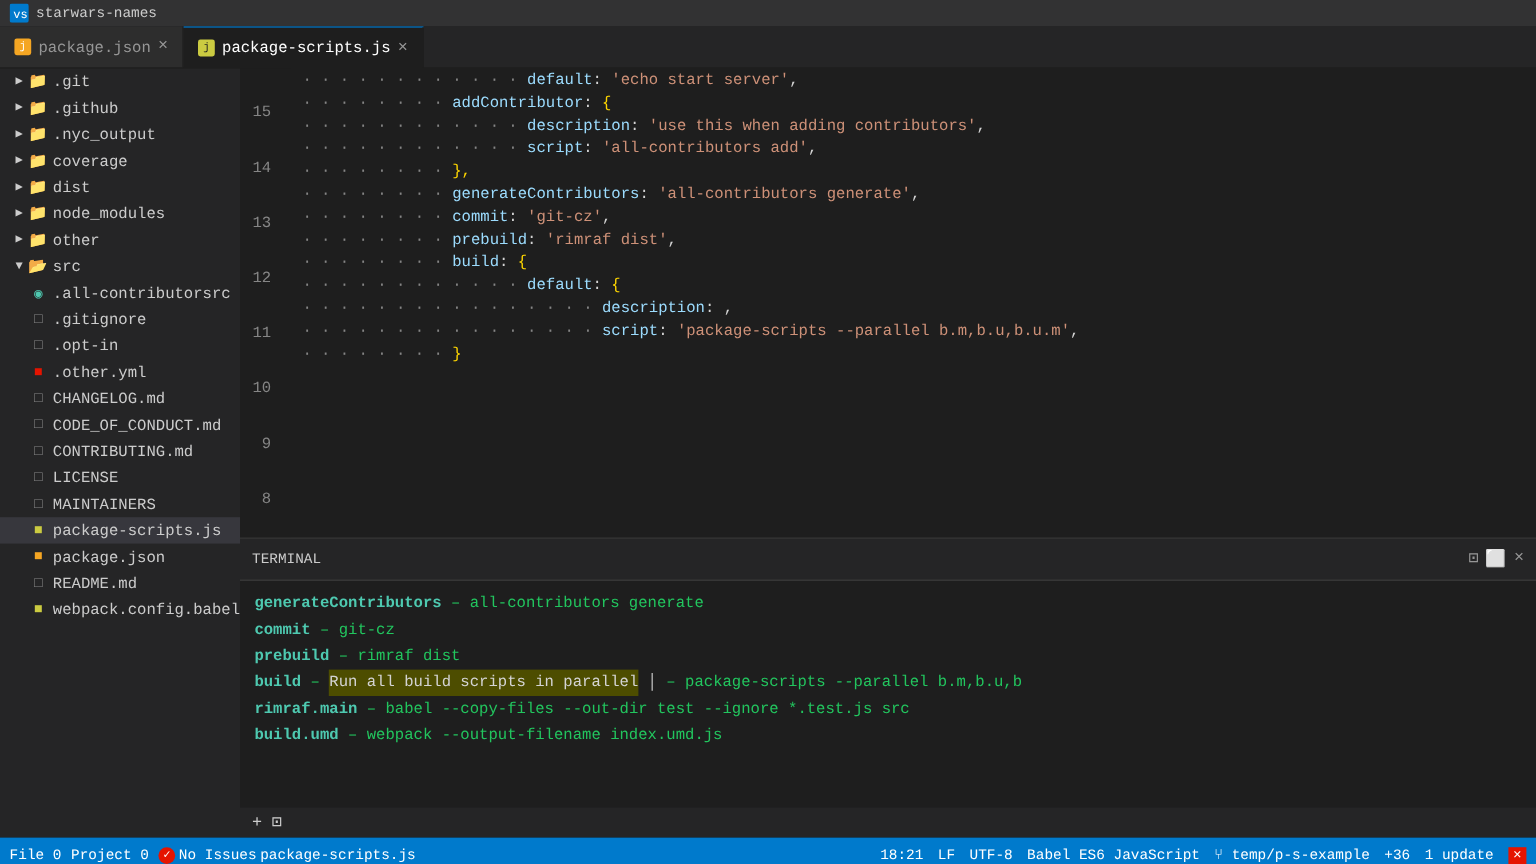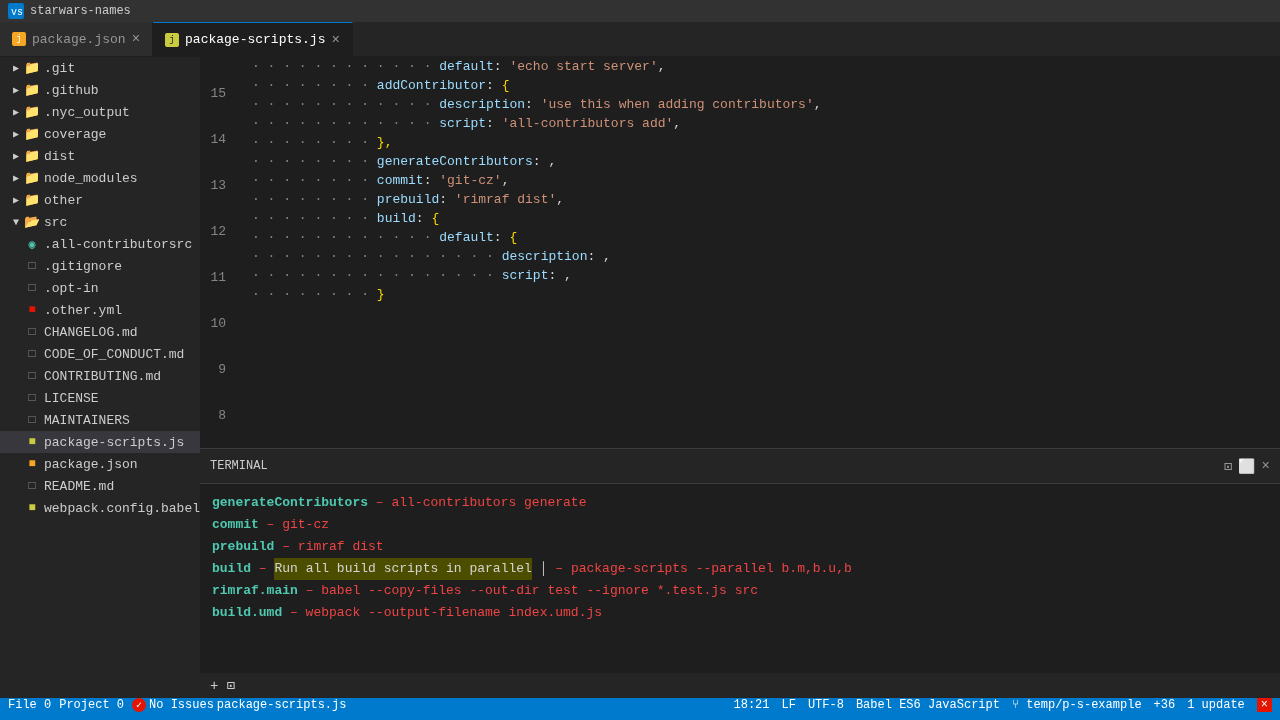--- a/index.html
+++ b/index.html
@@ -236,21 +236,21 @@
       line-height: 22px;
       color: #cccccc;
     }
     .term-line {
       display: flex;
       align-items: baseline;
       white-space: pre;
       flex-wrap: wrap;
     }
     .t-cyan { color: #4ec9b0; font-weight: bold; }
-    .t-white { color: #ef4444; }
+    .t-white { color: #22c55e; }
     .t-highlight {
       background: #4d4d00;
       color: #d4d4d4;
     }
     .terminal-footer {
       background: #252526;
       height: 25px;
       display: flex;
       align-items: center;
       padding: 0 10px;
@@ -261,21 +261,21 @@
       font-size: 14px;
       color: #cccccc;
       cursor: pointer;
     }
 
     
     .status-bar {
       height: 22px;
       background: #007acc;
       display: flex;
-      align-items: flex-start;
+      align-items: flex-end;
       padding: 0 8px;
       font-size: 12px;
       color: white;
       gap: 12px;
       flex-shrink: 0;
     }
     .status-left { display: flex; align-items: center; gap: 8px; }
     .status-right { margin-left: auto; display: flex; align-items: center; gap: 12px; }
     .status-item { color: white; white-space: nowrap; }
     .status-error { color: white; display: flex; align-items: center; gap: 3px; }
@@ -487,21 +487,21 @@
 
         <div class="code-line">
           <span style="color:#858585;">· · · · · · · · · · · · </span><span class="c-key">script</span><span class="c-colon">: </span><span class="c-str">'all-contributors add'</span><span class="c-colon">,</span>
         </div>
 
         <div class="code-line">
           <span style="color:#858585;">· · · · · · · · </span><span class="c-brace">},</span>
         </div>
 
         <div class="code-line">
-          <span style="color:#858585;">· · · · · · · · </span><span class="c-key">generateContributors</span><span class="c-colon">: </span><span class="c-colon">,</span>
+          <span style="color:#858585;">· · · · · · · · </span><span class="c-key">generateContributors</span><span class="c-colon">: </span><span class="c-str">'all-contributors generate'</span><span class="c-colon">,</span>
         </div>
 
         <div class="code-line">
           <span style="color:#858585;">· · · · · · · · </span><span class="c-key">commit</span><span class="c-colon">: </span><span class="c-str">'git-cz'</span><span class="c-colon">,</span>
         </div>
 
         <div class="code-line">
           <span style="color:#858585;">· · · · · · · · </span><span class="c-key">prebuild</span><span class="c-colon">: </span><span class="c-str">'rimraf dist'</span><span class="c-colon">,</span>
         </div>
 
@@ -511,21 +511,21 @@
 
         <div class="code-line">
           <span style="color:#858585;">· · · · · · · · · · · · </span><span class="c-key">default</span><span class="c-colon">: </span><span class="c-brace">{</span>
         </div>
 
         <div class="code-line">
           <span style="color:#858585;">· · · · · · · · · · · · · · · · </span><span class="c-key">description</span><span class="c-colon">: </span><span class="c-colon">,</span>
         </div>
 
         <div class="code-line">
-          <span style="color:#858585;">· · · · · · · · · · · · · · · · </span><span class="c-key">script</span><span class="c-colon">: </span><span class="c-colon">,</span>
+          <span style="color:#858585;">· · · · · · · · · · · · · · · · </span><span class="c-key">script</span><span class="c-colon">: </span><span class="c-str">'package-scripts --parallel b.m,b.u,b.u.m'</span><span class="c-colon">,</span>
         </div>
 
         <div class="code-line">
           <span style="color:#858585;">· · · · · · · · </span><span class="c-brace">}</span>
         </div>
       </div>
     </div>
 
     <div class="terminal">
       <div class="terminal-header">

